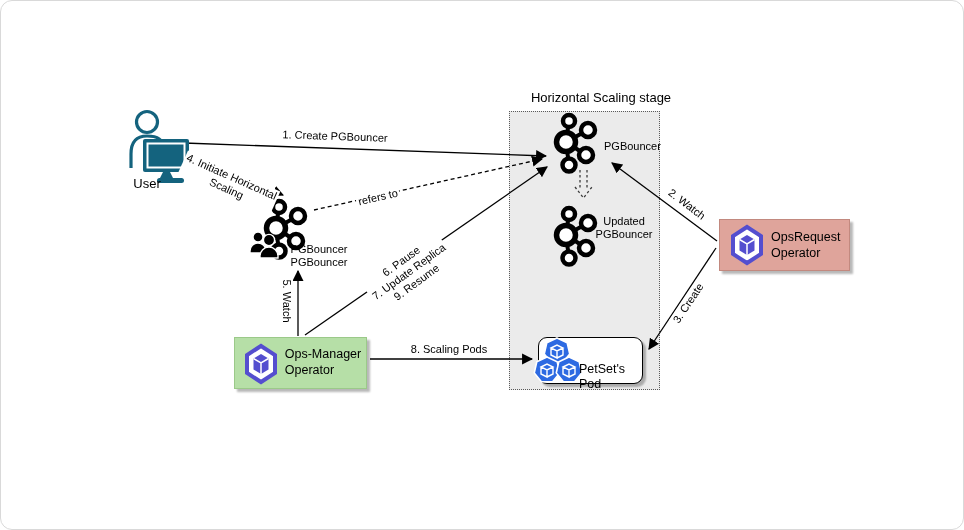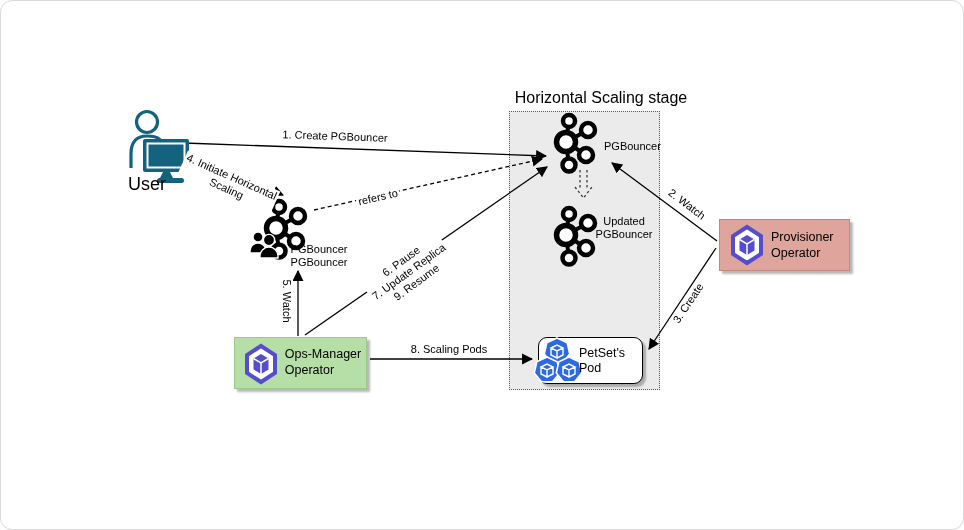--- a/index.html
+++ b/index.html
@@ -91,48 +91,48 @@
     <use href="#kafka-logo" transform="translate(552,205)"></use>
 
     <use href="#operator-icon" transform="translate(242,343)"></use>
     <use href="#operator-icon" transform="translate(728,224)"></use>
 
     <use href="#pod-icon" transform="translate(543,337)"></use>
     <use href="#pod-icon" transform="translate(533,356)"></use>
     <use href="#pod-icon" transform="translate(555,356)"></use>
   </svg>
 
-  <div class="lbl" style="left:146px;top:183px;font-size:18px;">User</div>
+  <div class="lbl" style="left:146px;top:183px;font-size:13px;">User</div>
 
-  <div class="lbl" style="left:588px;top:97px;font-size:16px;padding-left:24px;">Horizontal Scaling stage</div>
+  <div class="lbl" style="left:588px;top:97px;font-size:13px;padding-left:24px;">Horizontal Scaling stage</div>
 
   <div class="lbl" style="left:603px;top:145px;transform:translate(0,-50%);">PGBouncer</div>
 
   <div class="lbl multiline" style="left:623px;top:227px;">
     <span class="line">Updated</span>
     <span class="line">PGBouncer</span>
   </div>
 
   <div class="lbl multiline" style="left:318px;top:255px;">
     <span class="line">PGBouncer</span>
     <span class="line">PGBouncer</span>
   </div>
 
-  <div class="lbl multiline boxlbl" style="left:601px;top:360px;line-height:15px;">
+  <div class="lbl multiline boxlbl" style="left:601px;top:376px;line-height:15px;">
     <span class="line">PetSet's</span>
     <span class="line">Pod</span>
   </div>
 
   <div class="lbl multiline boxlbl" style="left:322px;top:361px;">
     <span class="line">Ops-Manager</span>
     <span class="line">Operator</span>
   </div>
 
   <div class="lbl multiline boxlbl leftal" style="left:770px;top:244px;transform:translate(0,-50%);">
-    <span class="line">Provisioner</span>
+    <span class="line">OpsRequest</span>
     <span class="line">Operator</span>
   </div>
 
   <div class="lbl edge-lbl" style="left:334px;top:135px;transform:translate(-50%,-50%) rotate(2deg);">1. Create PGBouncer</div>
 
   <div class="lbl edge-lbl multiline" style="left:228px;top:182px;transform:translate(-50%,-50%) rotate(24deg);">
     <span class="line">4. Initiate Horizontal</span>
     <span class="line">Scaling</span>
   </div>
 

